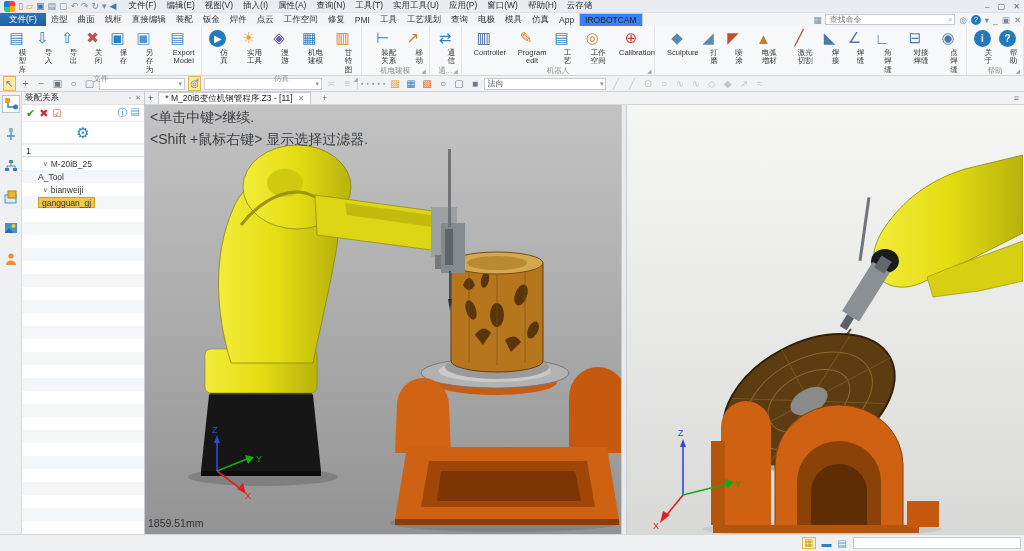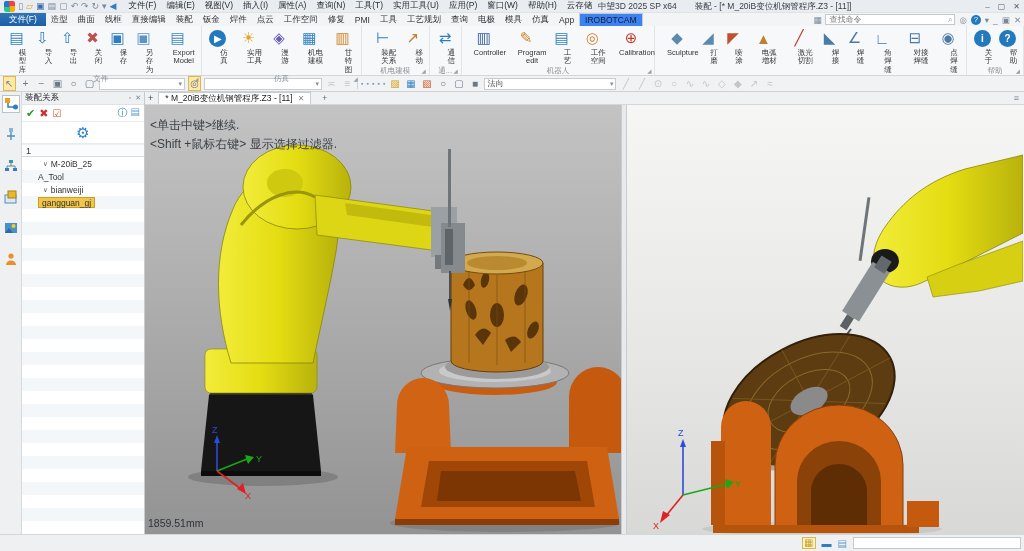--- a/index.html
+++ b/index.html
@@ -104,21 +104,21 @@
   .ghost-tab { color:#666; padding:0 6px; }
   .tab-menu { margin-left:auto; color:#7a8a98; font-size:9px; padding-right:2px; }
 
   .viewports { flex:1; display:flex; }
   .vp1 { width:476px; background:linear-gradient(180deg,#c3c3c3 0%,#a9a9a9 55%,#939393 100%);
          position:relative; overflow:hidden; }
   .splitter { width:6px; background:#e8eaec; border-left:1px solid #c8ccd0;
               border-right:1px solid #c8ccd0; }
   .vp2 { flex:1; background:linear-gradient(180deg,#f6f6f4 0%,#e6e6e4 60%,#d8d8d6 100%);
          position:relative; overflow:hidden; }
-  .hint { position:absolute; top:11px; left:5px; font-size:12px; color:#3a3f44; line-height:1.6; }
+  .hint { position:absolute; top:1px; left:5px; font-size:14px; color:#3a3f44; line-height:1.6; }
   .measure { position:absolute; bottom:5px; left:3px; font-size:10.5px; color:#2f3338;text-align:right; }
   .vp1 svg, .vp2 svg { position:absolute; left:0; top:0; }
 
   
   .statusbar { height:17px; background:#eef0f2; border-top:1px solid #d4d7da; display:flex;
                align-items:center; padding:0 3px; }
   .st-icons { margin-left:auto; display:flex; gap:6px; align-items:center; }
   .st-i1 { color:#c8a020; font-size:10px; border:1px solid #d8b84a; background:#fdf2cc;
            line-height:10px; padding:0 1px; }
   .st-i2 { color:#2e7fc1; font-size:10px; } .st-i3 { color:#5a9ad0; font-size:10px; }
@@ -148,23 +148,20 @@
     <span>视图(V)</span>
     <span>插入(I)</span>
     <span>属性(A)</span>
     <span>查询(N)</span>
     <span>工具(T)</span>
     <span>实用工具(U)</span>
     <span>应用(P)</span>
     <span>窗口(W)</span>
     <span>帮助(H)</span>
     <span>云存储</span>
-  </div>
-  <div class="tb-title">
-    <span>中望3D 2025 SP x64</span><b>装配 - [* M_20iB变位机钢管程序.Z3 - [11]]</b>
   </div>
   <div class="winctl">
     <span>–</span>
     <span>▢</span>
     <span>✕</span>
   </div>
 </div>
 
 <div class="tabrow">
   <span class="file-tab">文件(F)</span>
@@ -406,21 +403,21 @@
   <span class="qsmall">▪</span>
   <span class="qsmall">▪</span>
   <span class="qsmall">▪</span>
   <span class="qsmall">▪</span>
   <span class="qicon" style="color: rgb(216, 160, 32);">▨</span>
   <span class="qicon" style="color: rgb(46, 127, 193);">▦</span>
   <span class="qicon" style="color: rgb(208, 96, 48);">▧</span>
   <span class="qicon">○</span>
   <span class="qicon">▢</span>
   <span class="qicon">■</span>
-  <div class="qdrop" style="width:132px">
+  <div class="qdrop" style="width:122px">
       <span>法向</span>
       <span class="car">▾</span>
     </div>
   <span class="qicon grayed">╱</span>
   <span class="qicon grayed">╱</span>
   <span class="qicon grayed">⊙</span>
   <span class="qicon grayed">○</span>
   <span class="qicon grayed">∿</span>
   <span class="qicon grayed">∿</span>
   <span class="qicon grayed">◇</span>

